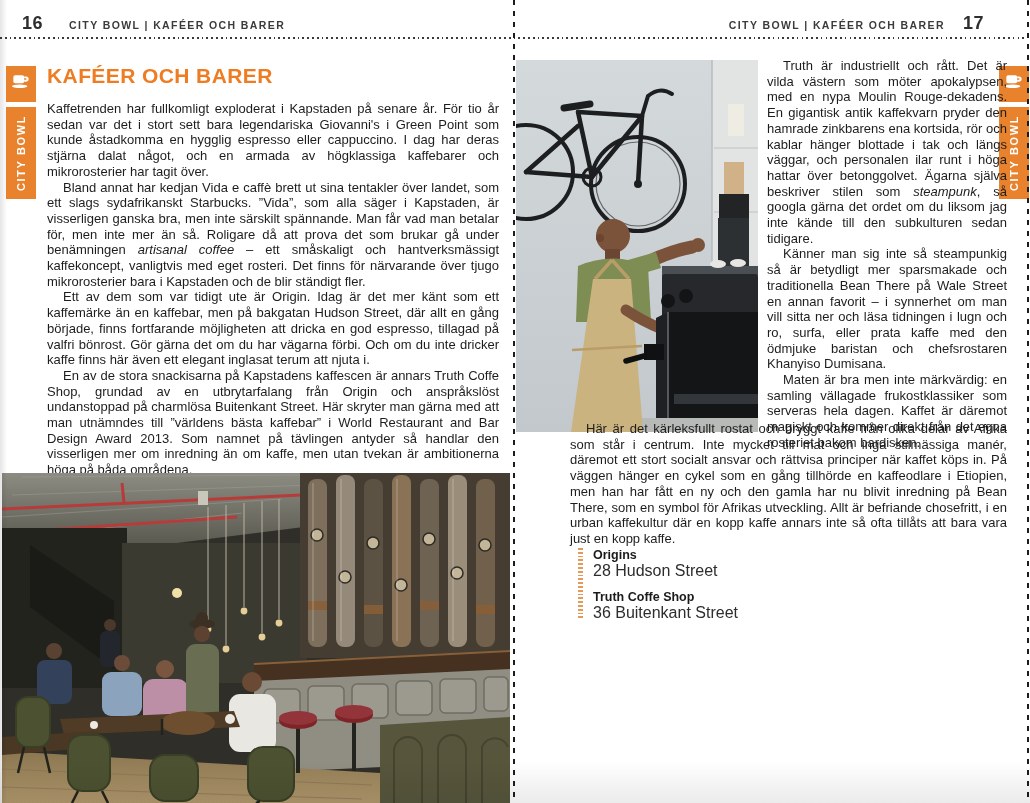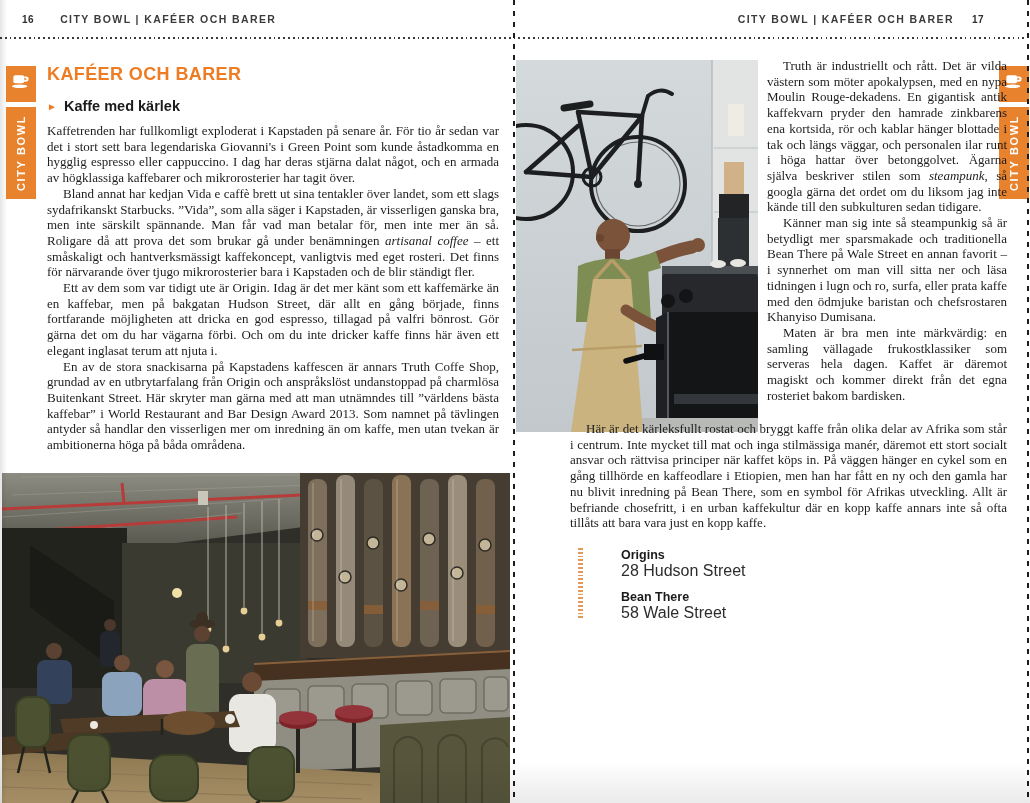--- a/index.html
+++ b/index.html
@@ -3,21 +3,21 @@
 <meta charset="utf-8">
 <style>
   html,body{margin:0;padding:0;}
   body{
     width:1030px;height:803px;position:relative;background:#ffffff;
     font-family:"Liberation Sans",sans-serif;overflow:hidden;
   }
   
   .hdr{position:absolute;top:13px;font-size:10.5px;font-weight:bold;
        letter-spacing:1.4px;color:#3b3b3b;white-space:nowrap;}
-  .hdr .pg{font-size:10px;letter-spacing:.5px;color:#2e2e2e;}
+  .hdr .pg{font-size:18px;letter-spacing:.5px;color:#2e2e2e;}
   .hdr-left{left:22px;}
   .hdr-left .pg{margin-right:26px;}
   .hdr-right{right:46px;}
   .hdr-right .pg{margin-left:18px;}
   .dotted-rule{position:absolute;top:37px;left:0;width:1027px;height:2px;
     background:repeating-linear-gradient(90deg,#3a3a3a 0 1.7px,transparent 1.7px 4.8px);}
   
   .gutter-dash{position:absolute;top:0;left:513px;width:1.6px;height:803px;
     background:repeating-linear-gradient(180deg,#1c1c1c 0 5px,transparent 5px 11px);}
   .edge-dash{position:absolute;top:0;left:1027px;width:1.6px;height:803px;
@@ -29,38 +29,38 @@
   
   .tab{position:absolute;background:#e8822c;display:flex;align-items:center;justify-content:center;}
   .tab-cup-l{left:6px;top:66px;width:30px;height:36px;}
   .tab-name-l{left:6px;top:107px;width:30px;height:92px;}
   .tab-cup-r{left:999px;top:66px;width:30px;height:36px;}
   .tab-name-r{left:999px;top:107px;width:30px;height:92px;}
   .vlabel{writing-mode:vertical-rl;transform:rotate(180deg);
     color:#ffffff;font-size:11px;font-weight:bold;letter-spacing:1.6px;white-space:nowrap;}
   
   .lcol{position:absolute;left:47px;top:64px;width:452px;}
-  .page-title{margin:0 0 13px 0;font-size:18px;font-weight:bold;color:#ee7c23;letter-spacing:.4px;}
+  .page-title{margin:0 0 13px 0;font-size:21px;font-weight:bold;color:#ee7c23;letter-spacing:.4px;}
   .sub-head{margin:0 0 9px 0;font-size:14.5px;font-weight:bold;color:#1b1b1b;}
   .sub-head .arrow{color:#ee7c23;font-size:10px;margin-right:7px;position:relative;top:-1px;}
-  .serif p{margin:0;font-family:Liberation Serif, serif;font-size:13px;line-height:15.7px;
+  .serif p{margin:0;font-family:Liberation Sans, sans-serif;font-size:13px;line-height:15.7px;
     text-align:justify;color:#1d1d1d;hyphens:auto;}
   .serif p.ind{text-indent:16px;}
   
   .photo-left{position:absolute;left:2px;top:473px;width:508px;height:330px;}
   .photo-right{position:absolute;left:516px;top:60px;width:242px;height:372px;}
   .photo-left svg,.photo-right svg{display:block;width:100%;height:100%;}
   
   .rcol{position:absolute;left:767px;top:58px;width:240px;}
   .fullp{position:absolute;left:570px;top:421px;width:437px;}
   
   .addr{position:absolute;left:578px;top:548px;display:flex;}
   .addr-rule{width:5px;background:repeating-linear-gradient(180deg,#e49a56 0 1.8px,rgba(255,255,255,0) 1.8px 3.8px);
     margin-right:10px;}
-  .addr-entries{display:flex;flex-direction:column;margin-left:28px;}
+  .addr-entries{display:flex;flex-direction:column;}
   .addr-entry{margin-bottom:12px;}
   .addr-entry:last-child{margin-bottom:0;}
   .addr-name{font-size:12.5px;font-weight:bold;color:#1a1a1a;line-height:15px;}
   .addr-street{font-size:16px;color:#2d2d2d;line-height:15px;}
 </style>
 </head>
 <body>
 
 <div class="hdr hdr-left">
   <span class="pg">16</span><span>CITY BOWL  |  KAFÉER OCH BARER</span>
@@ -90,21 +90,20 @@
       <ellipse cx="10.5" cy="14.8" rx="8.5" ry="2" fill="#ffffff"></ellipse>
     </svg>
   </span>
 </div>
 <div class="tab tab-name-r">
   <span class="vlabel">CITY BOWL</span>
 </div>
 
 <div class="lcol serif">
   <h1 class="page-title">KAFÉER OCH BARER</h1>
-  <h2 class="sub-head"><span class="arrow">►</span><span>Kaffe med kärlek</span></h2>
   <p>Kaffetrenden har fullkomligt exploderat i Kapstaden på senare år. För tio år sedan var det i stort sett bara legendariska Giovanni's i Green Point som kunde åstadkomma en hygglig espresso eller cappuccino. I dag har deras stjärna dalat något, och en armada av högklassiga kaffebarer och mikrorosterier har tagit över.</p>
   <p class="ind"><span>Bland annat har kedjan Vida e caffè brett ut sina tentakler över landet, som ett slags sydafrikanskt Starbucks. ”Vida”, som alla säger i Kapstaden, är visserligen ganska bra, men inte särskilt spännande. Man får vad man betalar för, men inte mer än så. Roligare då att prova det som brukar gå under benämningen </span><span style="font-style: italic;">artisanal coffee</span><span> – ett småskaligt och hantverksmässigt kaffekoncept, vanligtvis med eget rosteri. Det finns för närvarande över tjugo mikrorosterier bara i Kapstaden och de blir ständigt fler.</span></p>
   <p class="ind">Ett av dem som var tidigt ute är Origin. Idag är det mer känt som ett kaffemärke än en kaffebar, men på bakgatan Hudson Street, där allt en gång började, finns fortfarande möjligheten att dricka en god espresso, tillagad på valfri bönrost. Gör gärna det om du har vägarna förbi. Och om du inte dricker kaffe finns här även ett elegant inglasat terum att njuta i.</p>
   <p class="ind">En av de stora snackisarna på Kapstadens kaffescen är annars Truth Coffe Shop, grundad av en utbrytarfalang från Origin och anspråkslöst undanstoppad på charmlösa Buitenkant Street. Här skryter man gärna med att man utnämndes till ”världens bästa kaffebar” i World Restaurant and Bar Design Award 2013. Som namnet på tävlingen antyder så handlar den visserligen mer om inredning än om kaffe, men utan tvekan är ambitionerna höga på båda områdena.</p>
 </div>
 
 <div class="photo-left">
 <svg viewBox="0 0 508 330" preserveAspectRatio="none">
   <defs>
     <linearGradient id="ceil" x1="0" y1="0" x2="0" y2="1">
@@ -340,22 +339,22 @@
 </div>
 
 <div class="addr">
   <div class="addr-rule"></div>
   <div class="addr-entries">
     <div class="addr-entry">
       <div class="addr-name">Origins</div>
       <div class="addr-street">28 Hudson Street</div>
     </div>
     <div class="addr-entry">
-      <div class="addr-name">Bean There</div>
-      <div class="addr-street">58 Wale Street</div>
+      <div class="addr-name">Truth Coffe Shop</div>
+      <div class="addr-street">36 Buitenkant Street</div>
     </div>
   </div>
 </div>
 
 <div class="gutter-dash"></div>
 <div class="edge-dash"></div>
 <div class="left-shade"></div>
 <div class="bottom-shade"></div>
 
 </body></html>

